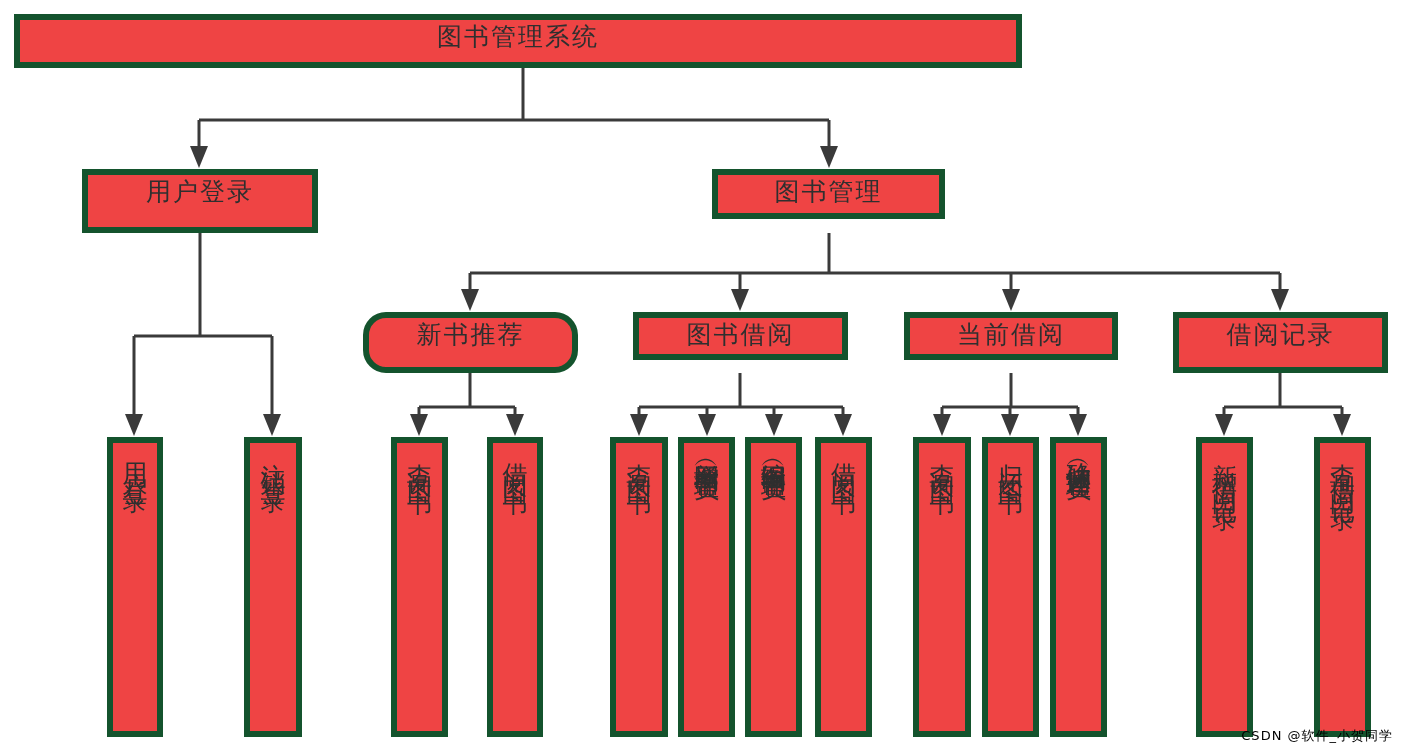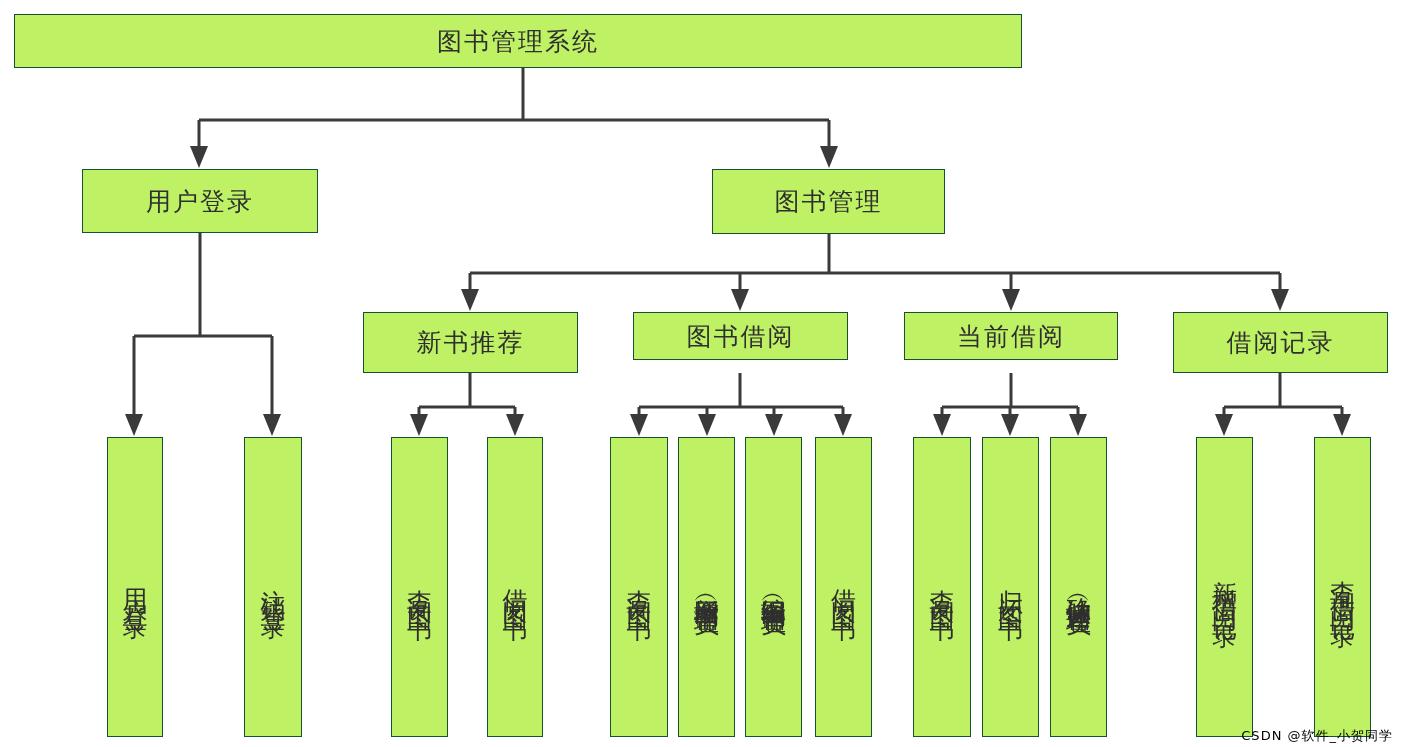--- a/index.html
+++ b/index.html
@@ -2,22 +2,22 @@
 <html><head>
 <meta charset="utf-8">
 <style>
   html,body{margin:0;padding:0;background:#fff;}
   .canvas{
     position:relative;width:1405px;height:747px;background:#ffffff;
     font-family:"DejaVu Sans","Liberation Sans",sans-serif;overflow:hidden;
   }
   .connectors{position:absolute;left:0;top:0;width:1405px;height:747px;}
   .node{
-    position:absolute;background:#bef264;border:1px solid #14532d;
-    box-sizing:border-box;display:flex;align-items:center;justify-content:center;
+    position:absolute;background:#ef4444;border:6px solid #14532d;
+    box-sizing:border-box;display:flex;justify-content:center;
     color:#2f2f2f;
   }
   .node.h span{font-size:25px;letter-spacing:2px;white-space:nowrap;}
   .node.v span{
     writing-mode:vertical-rl;text-orientation:mixed;
     font-size:25px;letter-spacing:9px;line-height:1;
   }
   .node.v span.tight{letter-spacing:2px;}
   .watermark{
     position:absolute;right:12px;bottom:2px;
@@ -69,25 +69,25 @@
     </g>
   </svg>
 
   <div class="node h" style="left:14px;top:14px;width:1008px;height:54px;">
     <span>图书管理系统</span>
   </div>
 
   <div class="node h" style="left:82px;top:169px;width:236px;height:64px;">
     <span>用户登录</span>
   </div>
-  <div class="node h" style="left:712px;top:169px;width:233px;height:65px;">
+  <div class="node h" style="left:712px;top:169px;width:233px;height:50px;">
     <span>图书管理</span>
   </div>
 
-  <div class="node h" style="left:363px;top:312px;width:215px;height:61px;">
+  <div class="node h" style="left:363px;top:312px;width:215px;height:61px;border-radius:23px;">
     <span>新书推荐</span>
   </div>
   <div class="node h" style="left:633px;top:312px;width:215px;height:48px;">
     <span>图书借阅</span>
   </div>
   <div class="node h" style="left:904px;top:312px;width:214px;height:48px;">
     <span>当前借阅</span>
   </div>
   <div class="node h" style="left:1173px;top:312px;width:215px;height:61px;">
     <span>借阅记录</span>

